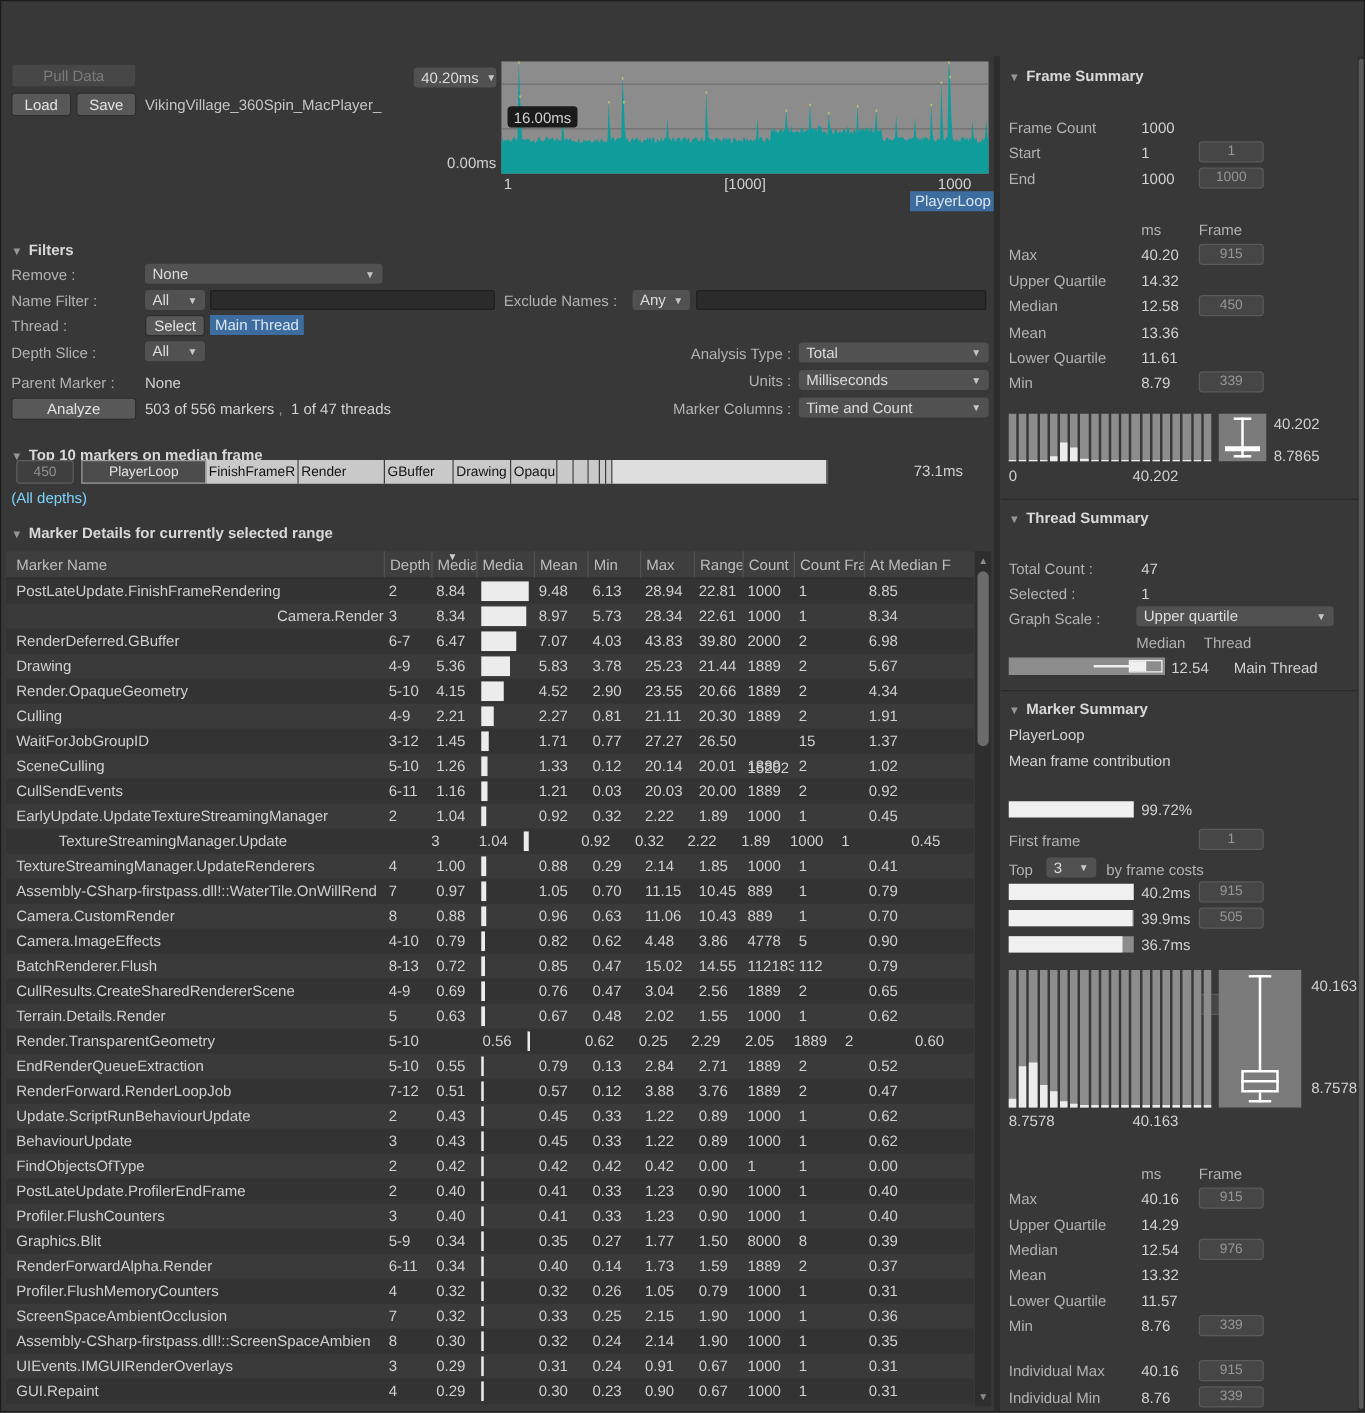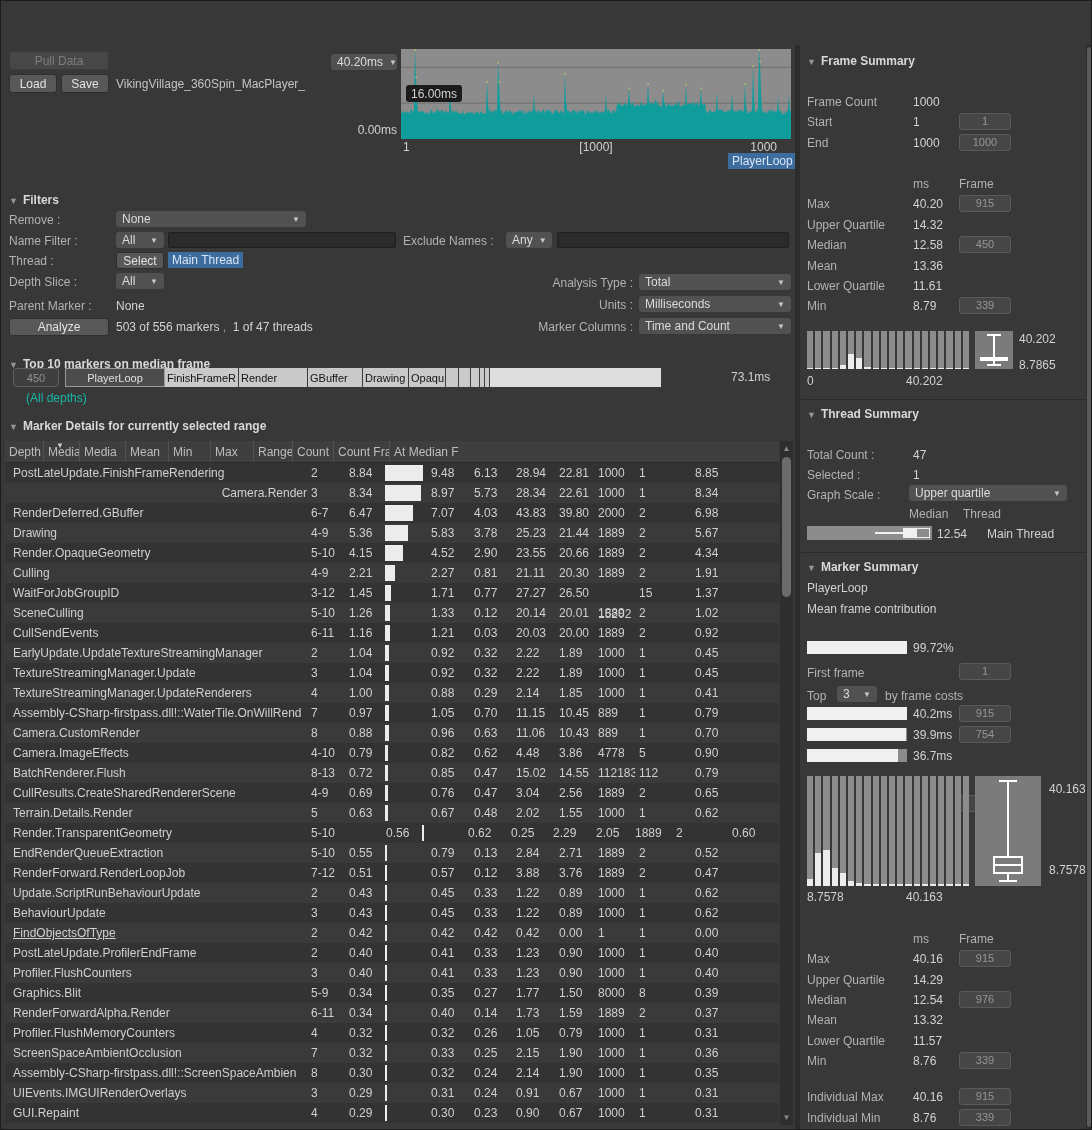--- a/index.html
+++ b/index.html
@@ -178,24 +178,25 @@
       <div class="seg" style="width: 46px;">Drawing</div>
       <div class="seg" style="width: 37px;">Opaqu</div>
       <div class="seg" style="width: 13px;"></div>
       <div class="seg" style="width: 12px;"></div>
       <div class="seg" style="width: 9px;"></div>
       <div class="seg" style="width: 5px;"></div>
       <div class="seg" style="width: 5px;"></div>
       <div class="seg tail" style="width: 172px;"></div>
     </div>
   <div class="abs val" style="left:730px;top:369px;">73.1ms</div>
-  <div class="abs val" style="left:25px;top:390px;color:#14b8a6;">(All depths)</div>
+  <div class="abs val" style="left:8px;top:390px;color:#7dd3fc;">(All depths)</div>
 
   <div class="abs sechdr" style="left:8px;top:418px;"><span class="tri">▼</span><span>Marker Details for currently selected range</span></div>
   <div class="thead">
+    <div class="th" style="width:302px;padding-left:8px;">Marker Name</div>
     <div class="th" style="width:38px;">Depth</div>
     <div class="th" style="width:36px;">
         <span class="sortarw">▼</span>
         <span>Media</span>
       </div>
     <div class="th" style="width:46px;">Media</div>
     <div class="th" style="width:43px;">Mean</div>
     <div class="th" style="width:42px;">Min</div>
     <div class="th" style="width:43px;">Max</div>
     <div class="th" style="width:39px;">Range</div>
@@ -348,21 +349,21 @@
         </div>
         <div class="td" style="width: 43px;">0.92</div>
         <div class="td" style="width: 42px;">0.32</div>
         <div class="td" style="width: 43px;">2.22</div>
         <div class="td" style="width: 39px;">1.89</div>
         <div class="td" style="width: 41px;">1000</div>
         <div class="td" style="width: 56px;">1</div>
         <div class="td" style="width: 88px;">0.45</div>
       </div>
       <div class="trow odd">
-        <div class="td" style="width: 302px; padding-left: 8px;">TextureStreamingManager.Update</div>
+        <div class="td" style="width: 302px; padding-left: 8px; margin-left: 34px;">TextureStreamingManager.Update</div>
         <div class="td" style="width: 38px;">3</div>
         <div class="td" style="width: 36px;">1.04</div>
         <div class="td" style="width: 46px;">
           <div class="medbar" style="width: 4.47059px;"></div>
         </div>
         <div class="td" style="width: 43px;">0.92</div>
         <div class="td" style="width: 42px;">0.32</div>
         <div class="td" style="width: 43px;">2.22</div>
         <div class="td" style="width: 39px;">1.89</div>
         <div class="td" style="width: 41px;">1000</div>
@@ -543,21 +544,21 @@
         </div>
         <div class="td" style="width: 43px;">0.45</div>
         <div class="td" style="width: 42px;">0.33</div>
         <div class="td" style="width: 43px;">1.22</div>
         <div class="td" style="width: 39px;">0.89</div>
         <div class="td" style="width: 41px;">1000</div>
         <div class="td" style="width: 56px;">1</div>
         <div class="td" style="width: 88px;">0.62</div>
       </div>
       <div class="trow even">
-        <div class="td" style="width: 302px; padding-left: 8px; text-decoration: underline;">FindObjectsOfType</div>
+        <div class="td" style="width: 302px; padding-left: 8px;">FindObjectsOfType</div>
         <div class="td" style="width: 38px;">2</div>
         <div class="td" style="width: 36px;">0.42</div>
         <div class="td" style="width: 46px;">
           <div class="medbar" style="width: 2px;"></div>
         </div>
         <div class="td" style="width: 43px;">0.42</div>
         <div class="td" style="width: 42px;">0.42</div>
         <div class="td" style="width: 43px;">0.42</div>
         <div class="td" style="width: 39px;">0.00</div>
         <div class="td" style="width: 41px;">1</div>
@@ -852,21 +853,21 @@
 
   <div class="abs wbar" style="left:806px;top:706px;width:100px;">
       <div class="wfill" id="topFill0" style="width: 100%;"></div>
     </div>
   <div class="abs val" style="left:912px;top:706px;">40.2ms</div>
   <div class="badge" style="left:958px;top:704px;">915</div>
   <div class="abs wbar" style="left:806px;top:727px;width:100px;">
       <div class="wfill" id="topFill1" style="width: 99%;"></div>
     </div>
   <div class="abs val" style="left:912px;top:727px;">39.9ms</div>
-  <div class="badge" style="left:958px;top:725px;">754</div>
+  <div class="badge" style="left:958px;top:725px;">505</div>
   <div class="abs wbar" style="left:806px;top:748px;width:100px;">
       <div class="wfill" id="topFill2" style="width: 91%;"></div>
     </div>
   <div class="abs val" style="left:912px;top:748px;">36.7ms</div>
   <div class="badge" style="left:958px;top:746px;margin-top:48px;">917</div>
 
   <div class="hist" id="msHist" style="left:806px;top:775px;width:162px;height:110px;">
       <div class="hslot">
         <div class="hbar" style="height: 6%;"></div>
       </div>

